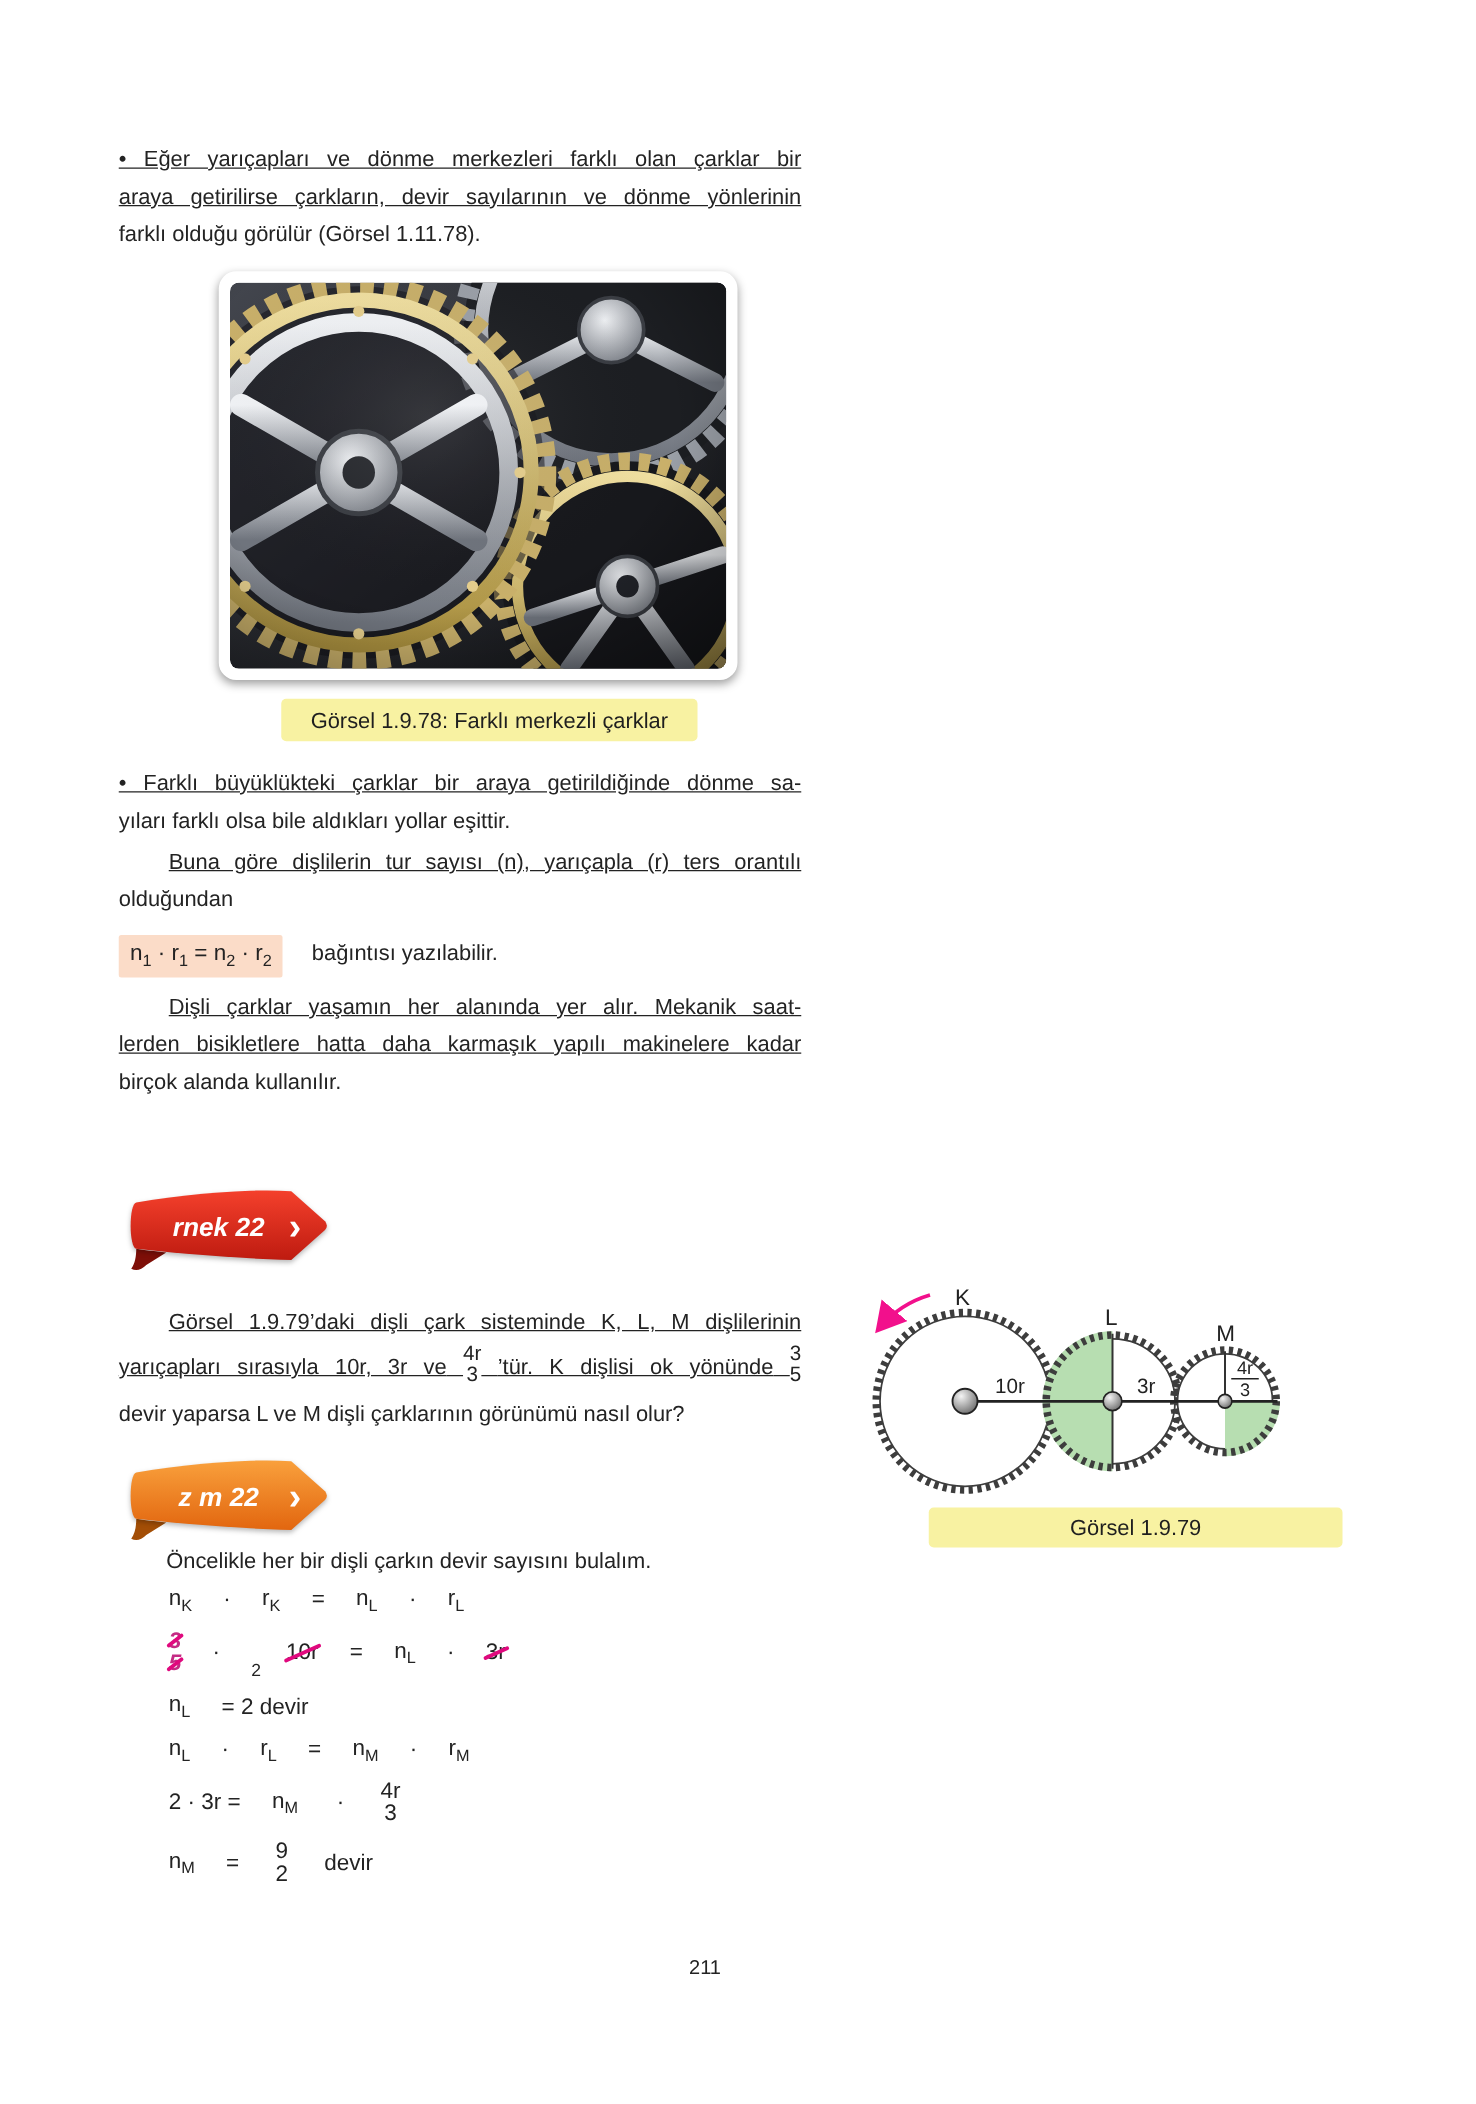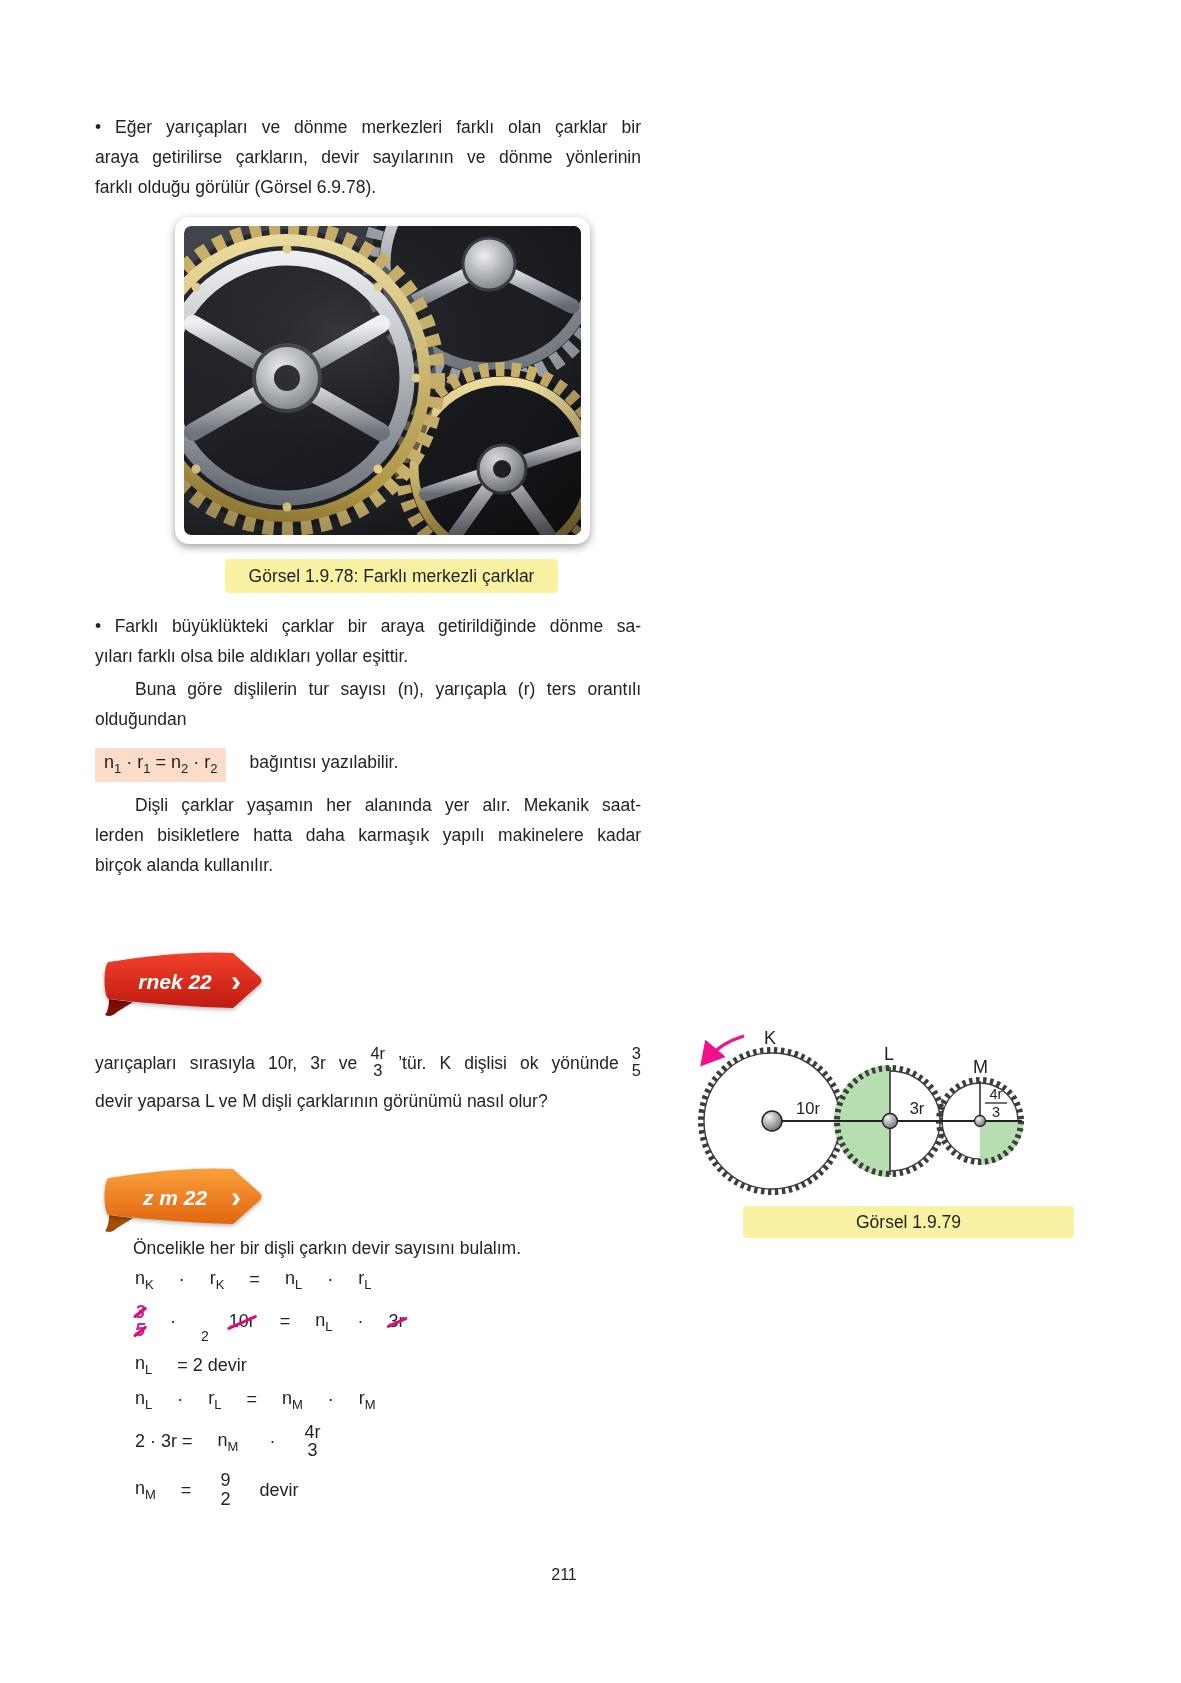--- a/index.html
+++ b/index.html
@@ -1,19 +1,19 @@
 <!DOCTYPE html>
 <html><head>
 <meta charset="utf-8">
 <style>
   html,body{margin:0;padding:0;background:#ffffff;}
   .page{position:relative;width:1181px;height:1683px;background:#fff;overflow:hidden;
         font-family:"Liberation Sans",sans-serif;color:#232323;}
   .para{position:absolute;width:546px;font-size:17.5px;line-height:30px;}
-  .jline{text-align:justify;text-align-last:justify;height:30px;}
+  .jline{text-align:justify;text-align-last:justify;height:30px;text-decoration:underline;}
   .lline{text-align:left;height:30px;}
   .ind{text-indent:40px;}
 
   
   .photo-frame{position:absolute;left:175px;top:217px;width:397px;height:309px;background:#fff;
                padding:9px;border-radius:14px;box-shadow:0 3px 8px rgba(0,0,0,.38);}
   .photo-frame svg{display:block;border-radius:7px;}
 
   
   .cap{position:absolute;background:#F8F2A2;border-radius:4px;text-align:center;
@@ -62,21 +62,21 @@
   #pageNum{position:absolute;left:0;top:1566px;width:1128px;text-align:center;font-size:16px;}
 </style>
 </head>
 <body>
 
 <div class="page">
 
   <div class="para" style="left:95px;top:112px;">
     <div class="jline">• Eğer yarıçapları ve dönme merkezleri farklı olan çarklar bir</div>
     <div class="jline">araya getirilirse çarkların, devir sayılarının ve dönme yönlerinin</div>
-    <div class="lline">farklı olduğu görülür (Görsel 6.9.78).</div>
+    <div class="lline">farklı olduğu görülür (Görsel 1.11.78).</div>
   </div>
 
   <div class="photo-frame">
     <svg width="397" height="309" viewBox="0 0 397 309">
       <defs>
         <linearGradient id="bgG" x1="0" y1="0" x2="1" y2="1">
           <stop offset="0" stop-color="#43464e"></stop>
             <stop offset="1" stop-color="#101114"></stop>
         </linearGradient>
         <linearGradient id="goldG" x1="0" y1="0" x2="0" y2="1">
@@ -187,20 +187,21 @@
           <stop offset="1" stop-color="#BE1B10"></stop>
       </linearGradient>
     </defs>
     <path d="M16 51 C16 57,15 63,12 67 Q18 70,24 64 L40 54 C31 53,22 52,16 51 Z" fill="#7E0F08"></path>
     <path d="M16 14 C60 7,105 3,140 5 L167 29 Q170 32.5 167 36 L140 60 C105 59,60 56,16 51 C10 50,10 15,16 14 Z" fill="url(#redG)" style="filter:drop-shadow(0 2px 2px rgba(0,0,0,.28))"></path>
     <text x="82" y="41" text-anchor="middle" font-size="21" font-style="italic" font-weight="bold" fill="#ffffff">rnek 22</text>
     <text x="143" y="43" text-anchor="middle" font-size="30" font-weight="bold" fill="#ffffff">›</text>
   </svg>
 
   <div id="exampleText">
+    <div class="jline ind l1">Görsel 1.9.79’daki dişli çark sisteminde K, L, M dişlilerinin</div>
     <div class="jline l2"><span>yarıçapları sırasıyla 10r, 3r ve</span> <span class="frac">
           <span>4r</span>
           <span>3</span>
         </span> <span>’tür. K dişlisi ok yönünde</span> <span class="frac">
           <span>3</span>
           <span>5</span>
         </span></div>
     <div class="lline l3">devir yaparsa L ve M dişli çarklarının görünümü nasıl olur?</div>
   </div>
 

